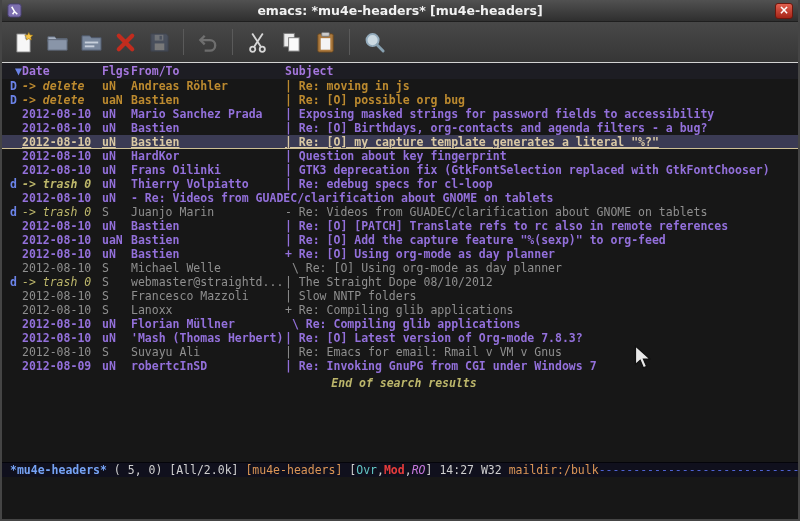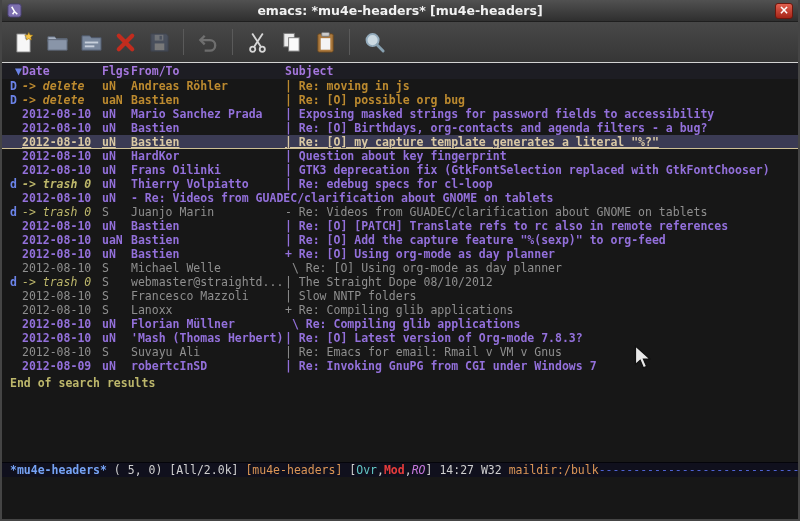--- a/index.html
+++ b/index.html
@@ -52,21 +52,21 @@
   .row.seen    { color:var(--fg-seen,#8f8f8f); }
   .row.deleted { color:var(--fg-deleted,#bc8a2f); font-weight:bold; }
   .row.current { color:var(--fg-current,#d9c8a4); font-weight:bold;
     background:var(--bg-current,#3b3b54);
     box-shadow: inset 0 -1px 0 var(--underline-current,#cdbf94); }
   .row.current span { text-decoration:underline; }
   .row .col-date.mark { font-style:italic; color:var(--fg-mark,#bdb76b); }
   .row.deleted .col-date.mark { color:inherit; }
 
   .end-line { margin-top:3px; padding-left:8px; line-height:14px; white-space:pre;
-    color:var(--end-fg,#bdb76b); font-weight:bold; }
+    color:var(--end-fg,#bdb76b); font-style:italic; font-weight:bold;text-align:center; }
 
   
   .modeline { height:15px; line-height:15px; background:var(--ml-bg,#10101d); color:var(--ml-fg,#cfcfcf);
     font-family:"DejaVu Sans Mono", monospace; font-size:11.5px; white-space:pre; overflow:hidden;
     padding-left:8px; border-top:1px solid #04040a; }
   .ml-buffer { color:var(--ml-buffer,#76a3f5); font-weight:bold;margin-top:44px; }
   .ml-mode   { color:var(--ml-mode,#dc9656); }
   .ml-ovr    { color:var(--ml-ovr,#63c5c5); }
   .ml-mod    { color:var(--ml-mod,#e83c3c); font-weight:bold; }
   .ml-ro     { color:var(--ml-ro,#c678dd);font-style:italic; }

